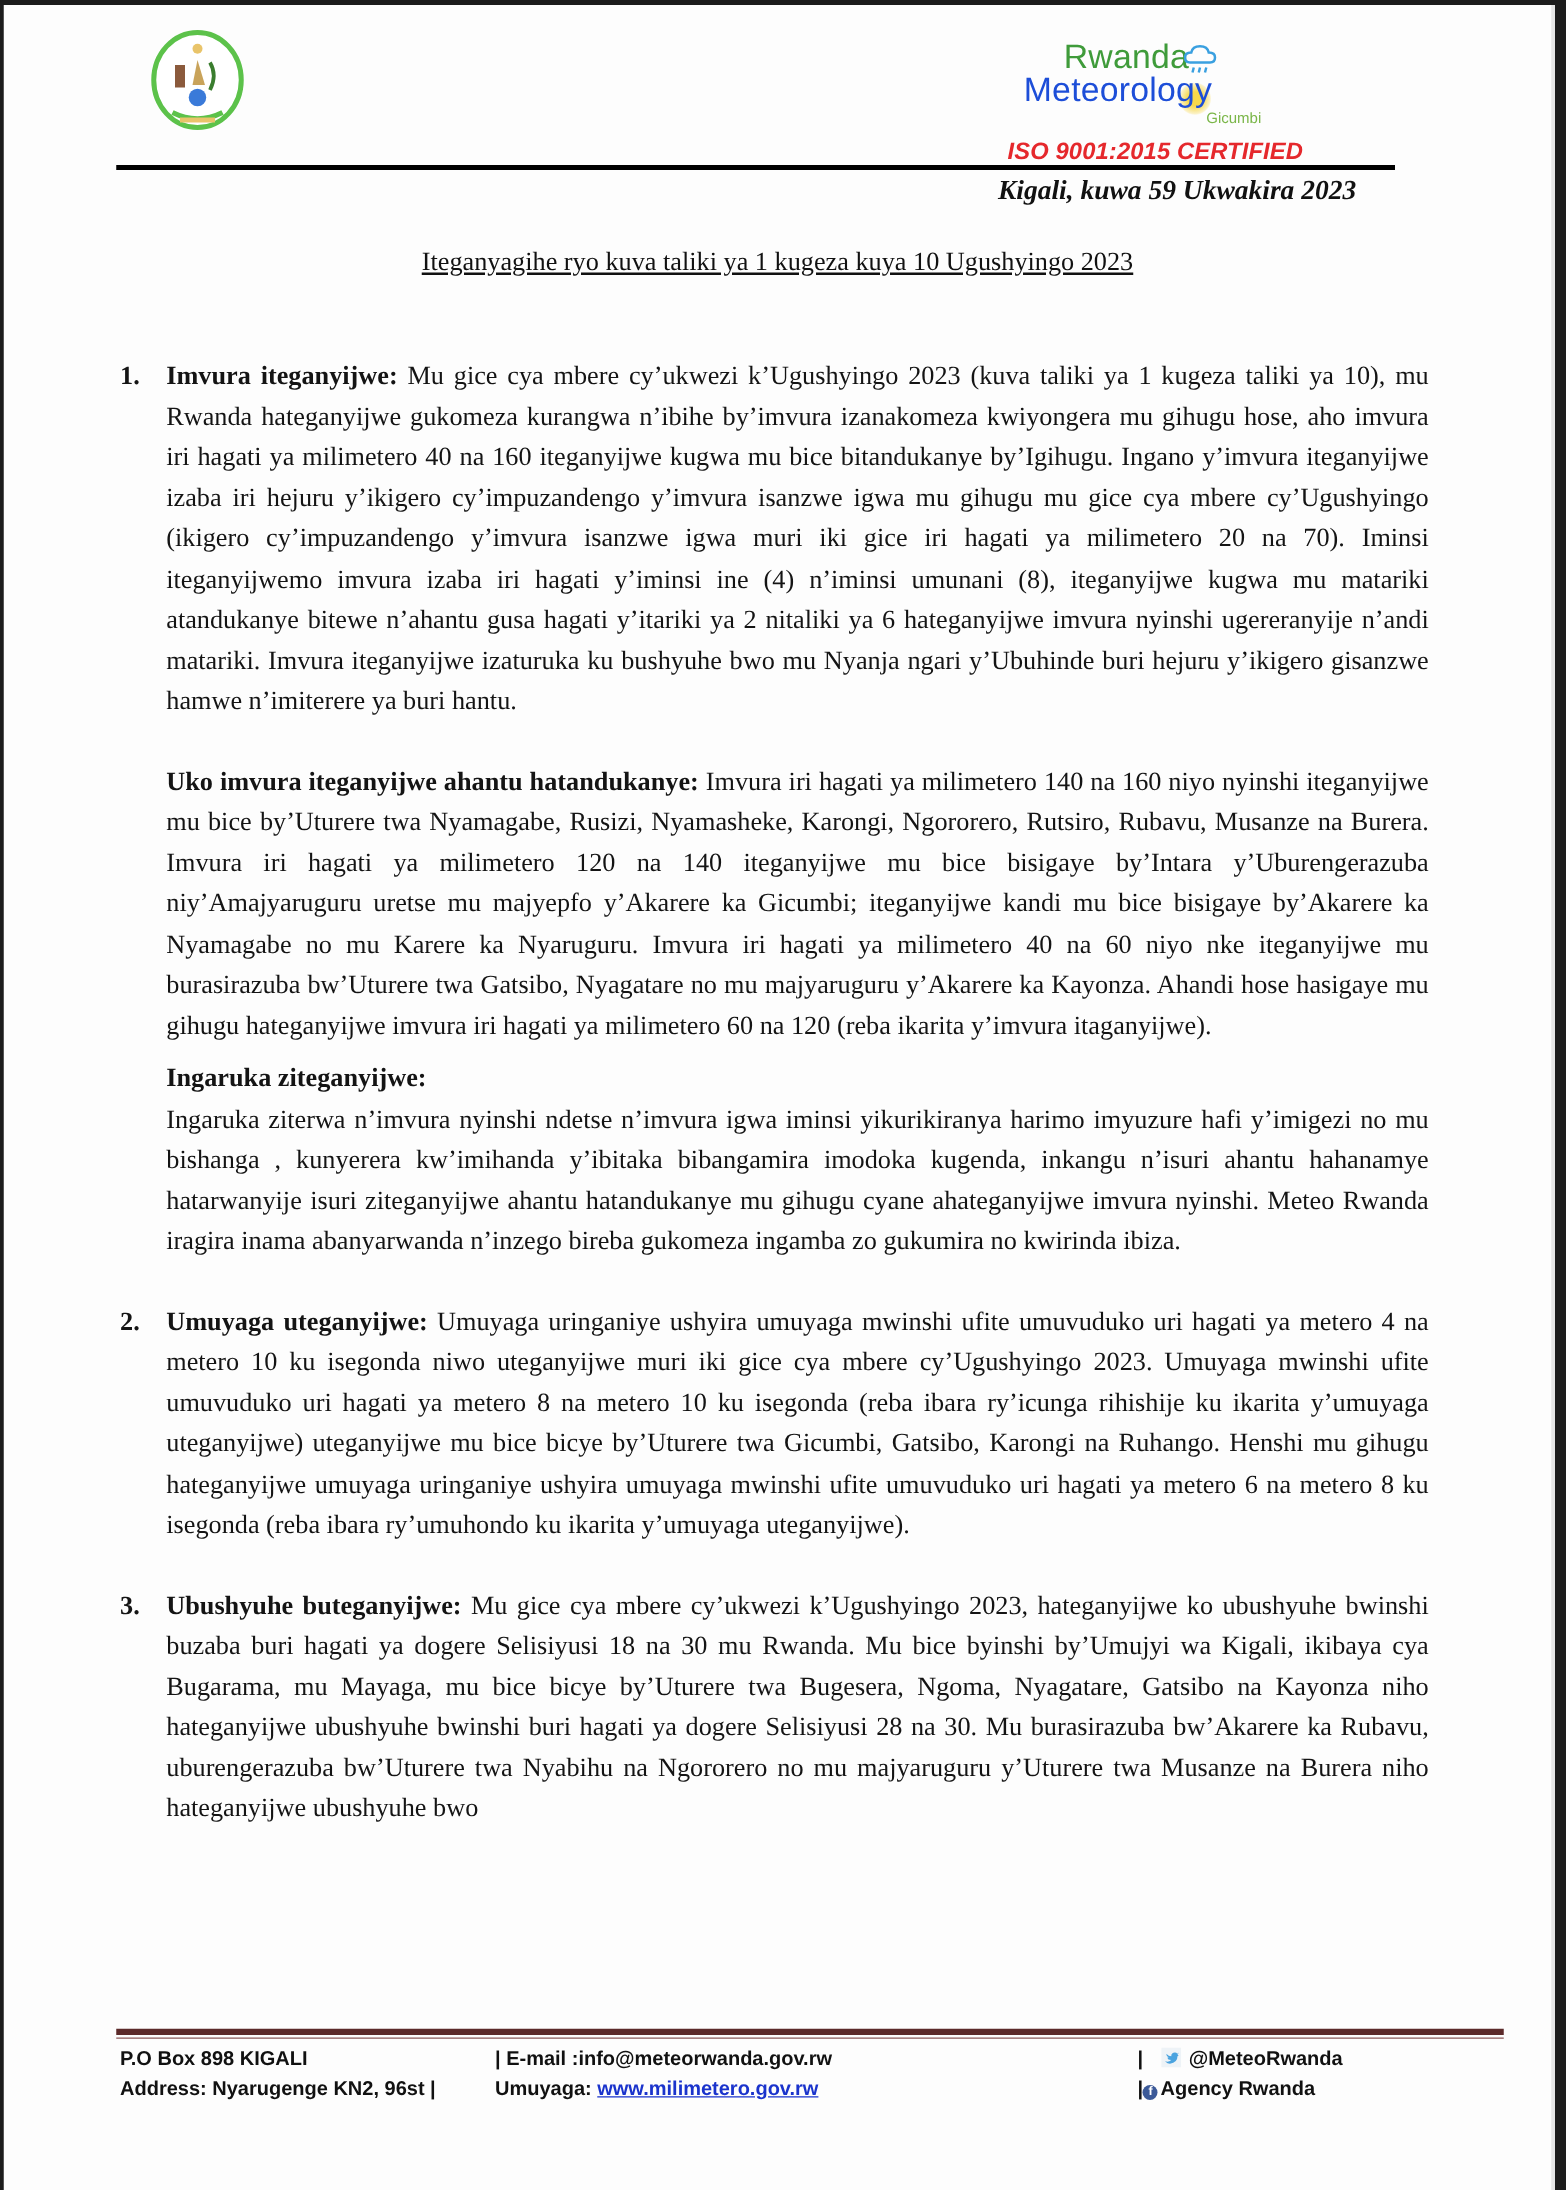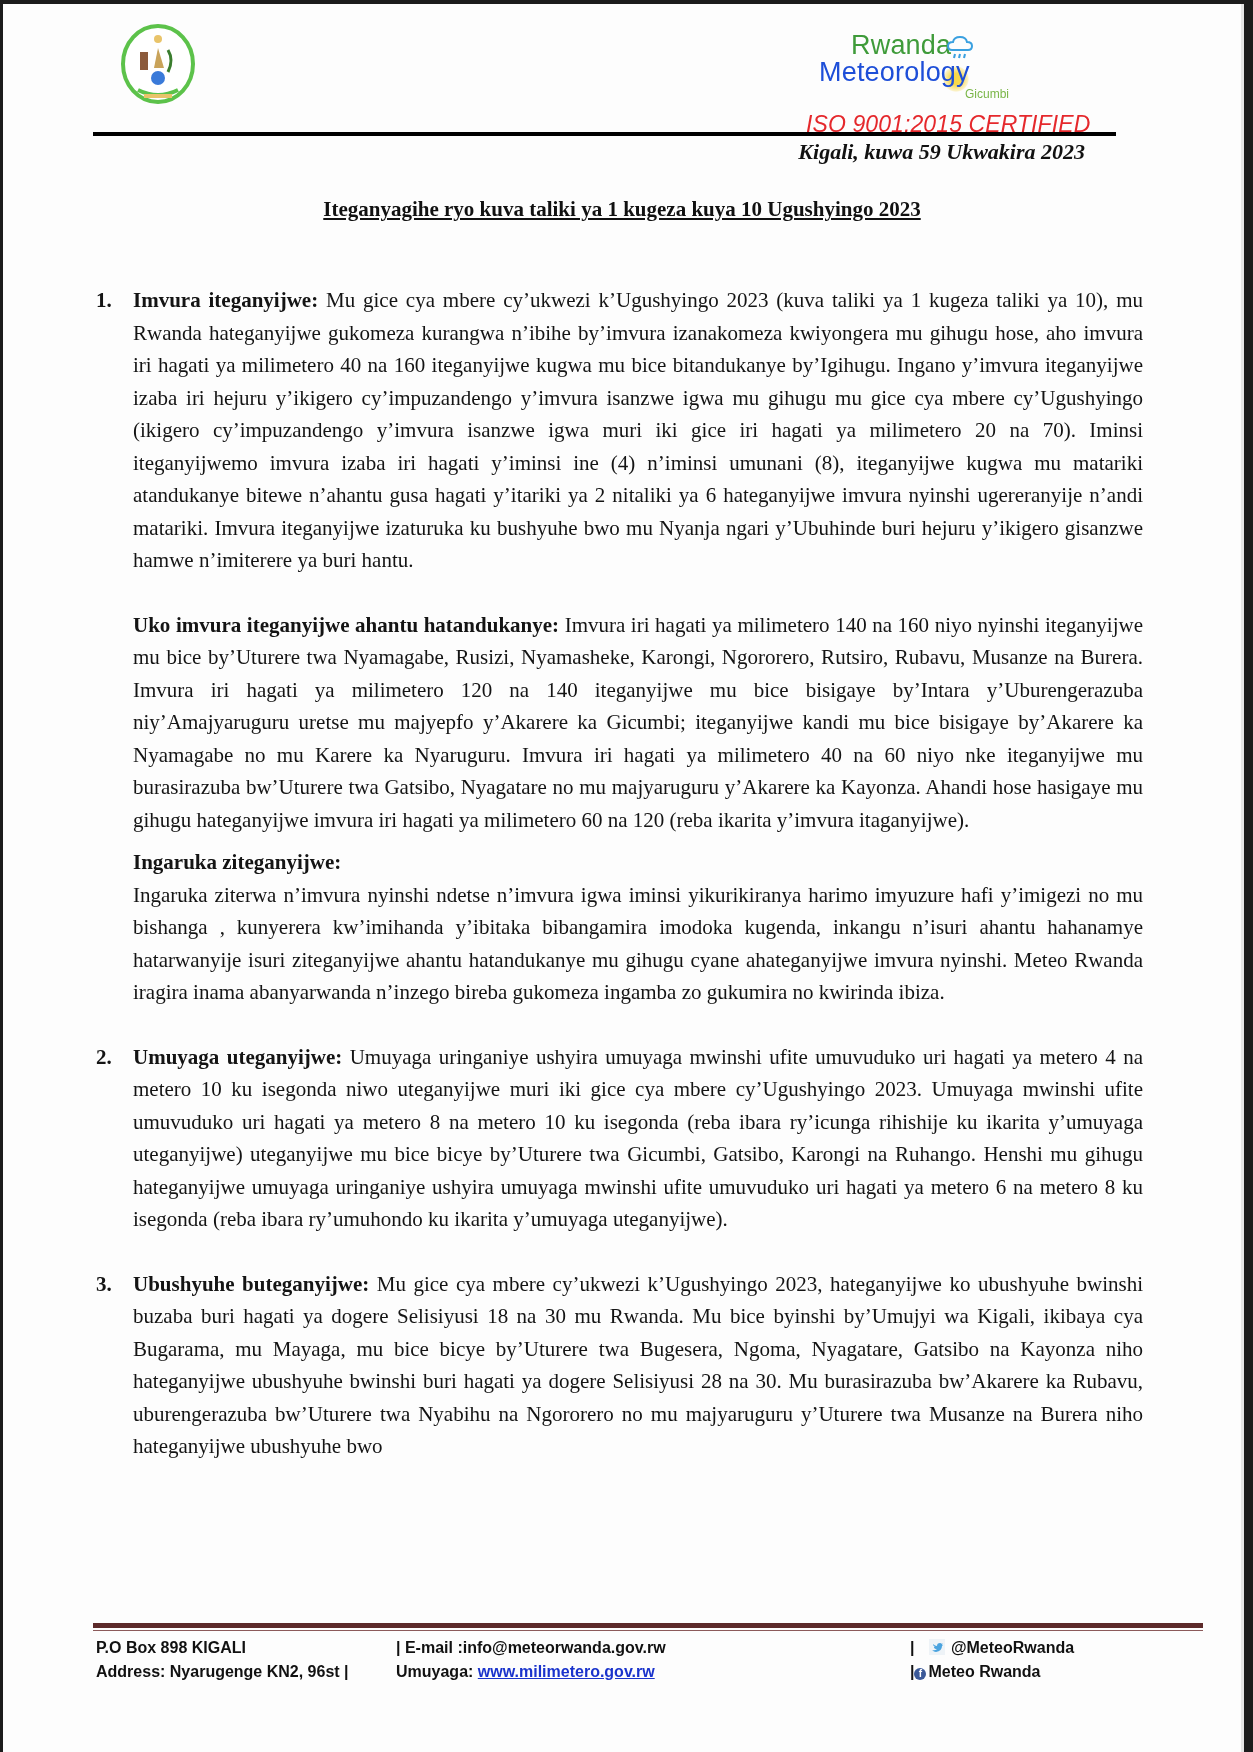--- a/index.html
+++ b/index.html
@@ -39,33 +39,33 @@
     .logo .sun {
       position: absolute; left: 128px; top: 36px; width: 26px; height: 26px;
       border-radius: 50%;
       background: radial-gradient(circle, #f7d84a 30%, rgba(247,216,74,0.3) 65%, rgba(247,216,74,0) 72%);
     }
     .logo .cloud {
       position: absolute; left: 130px; top: 4px; width: 30px; height: 30px;
     }
     .iso {
       position: absolute; left: 803px; top: 107px;
-      font-family: "Liberation Sans", sans-serif; font-weight: normal; font-style: italic;
-      font-size: 23px; color: #e5282c; letter-spacing: 0.1px;
+      font-family: "Liberation Sans", sans-serif; font-weight: bold; font-style: italic;
+      font-size: 19px; color: #e5282c; letter-spacing: 0.1px;
     }
     .header-rule {
       position: absolute; left: 90px; top: 128px; width: 1023px; height: 4px; background: #000;
     }
     .date {
       position: absolute; right: 156px; top: 135px;
       font-weight: bold; font-style: italic; font-size: 22px; color: #111;
     }
     .title {
       position: absolute; left: 0; width: 1238px; top: 193px; text-align: center;
-      font-weight: bold; font-size: 21px; text-decoration: underline; color: #111;
+      font-weight: normal; font-size: 21px; text-decoration: underline; color: #111;
     }
     
     .content {
       position: absolute; left: 93px; top: 280px; width: 1047px;
       font-size: 21px; line-height: 32.5px; color: #141414; text-align: justify;
     }
     .item { position: relative; padding-left: 37px; }
     .item .num { position: absolute; left: 0; top: 0; font-weight: bold; }
     .item b, .sub b { font-weight: bold; }
     .sub { padding-left: 37px; }
@@ -180,17 +180,17 @@
     </div>
     <div class="col c3">
       <div>
         <span>|</span>
         <svg class="tw" viewBox="0 0 16 16">
           <rect width="16" height="16" fill="#eef3f7"></rect>
           <path d="M3 11 Q6 12 8 10 Q5 10 5 8 Q6 8 6 8 Q4 7 4 5 Q6 7 8 7 Q8 4 11 4 Q12 4 13 5 L14 4 L13 6 L14 6 Q13 7 13 7 Q13 12 7 13 Q5 13 3 11 Z" fill="#4aa3df"></path>
         </svg><span>@MeteoRwanda</span>
       </div>
       <div>
-        <span>|</span><span class="fb">f</span><span>Meteo Rwanda</span>
+        <span>|</span><span class="fb">f</span><span>Agency Rwanda</span>
       </div>
     </div>
   </div>
 </div>
 
 </body></html>

